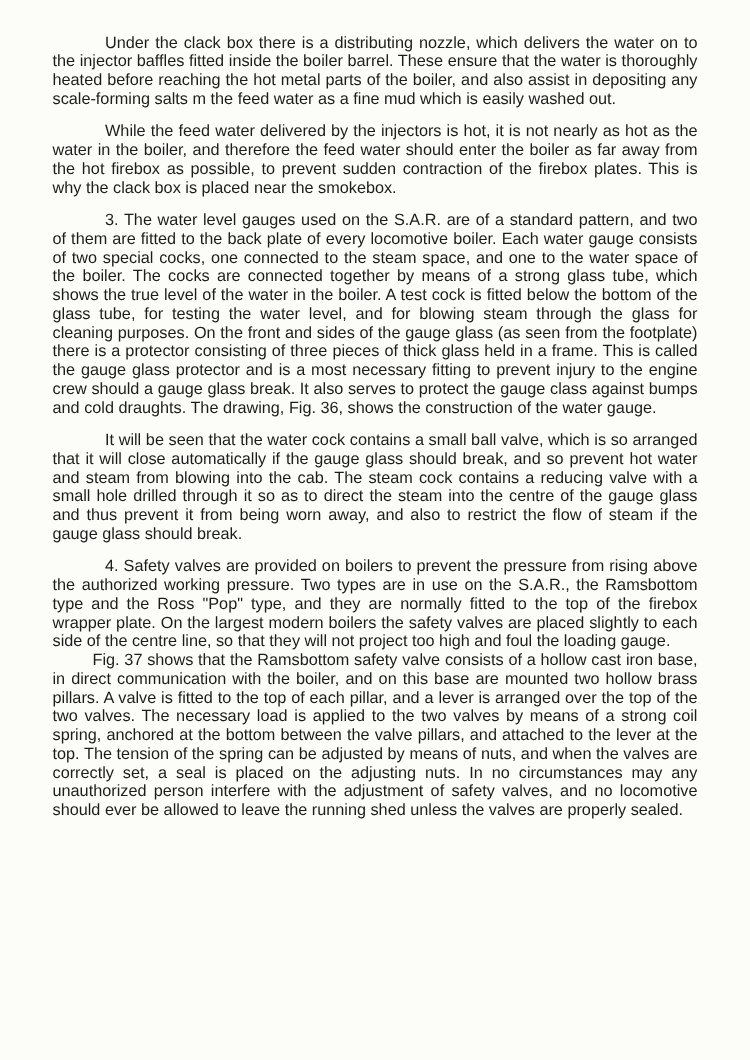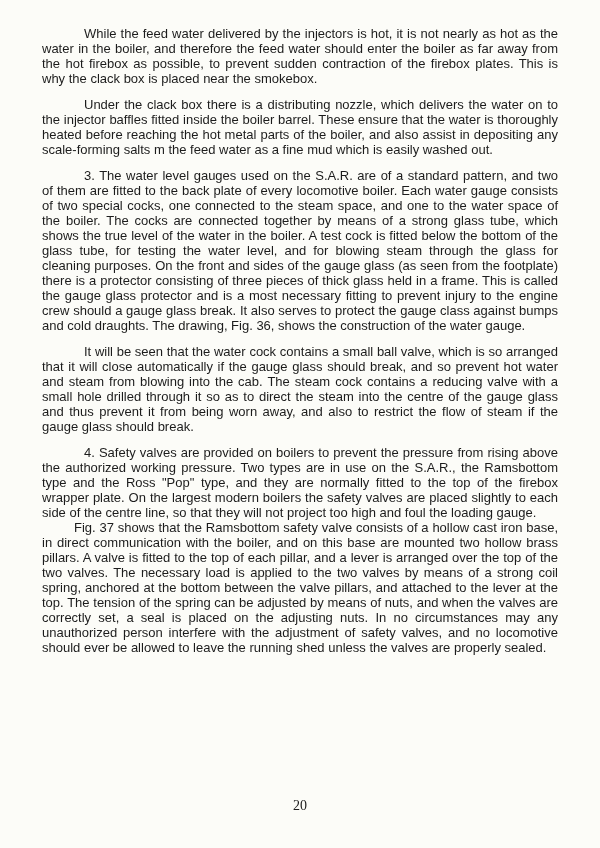--- a/index.html
+++ b/index.html
@@ -54,21 +54,20 @@
     font-family: "Liberation Serif", serif;
     font-size: 14px;
     color: #1c1c1c;
   }
 </style>
 </head>
 <body>
 
 <div class="page">
   <div class="text-block">
+      <p class="para"><span>Under the clack box there is a distributing nozzle, which delivers the water on to the injector baffles fitted inside the boiler barrel. These ensure that the water is thoroughly heated before reaching the hot metal parts of the boiler, and also assist in depositing any scale-forming salts m the feed water as a fine mud which is easily washed out.</span></p>
       <p class="para"><span>While the feed water delivered by the injectors is hot, it is not nearly as hot as the water in the boiler, and therefore the feed water should enter the boiler as far away from the hot firebox as possible, to prevent sudden contraction of the firebox plates. This is why the clack box is placed near the smokebox.</span></p>
-      <p class="para"><span>Under the clack box there is a distributing nozzle, which delivers the water on to the injector baffles fitted inside the boiler barrel. These ensure that the water is thoroughly heated before reaching the hot metal parts of the boiler, and also assist in depositing any scale-forming salts m the feed water as a fine mud which is easily washed out.</span></p>
       <p class="para"><span>3. The water level gauges used on the S.A.R. are of a standard pattern, and two of them are fitted to the back plate of every locomotive boiler. Each water gauge consists of two special cocks, one connected to the steam space, and one to the water space of the boiler. The cocks are connected together by means of a strong glass tube, which shows the true level of the water in the boiler. A test cock is fitted below the bottom of the glass tube, for testing the water level, and for blowing steam through the glass for cleaning purposes. On the front and sides of the gauge glass (as seen from the footplate) there is a protector consisting of three pieces of thick glass held in a frame. This is called the gauge glass protector and is a most necessary fitting to prevent injury to the engine crew should a gauge glass break. It also serves to protect the gauge class against bumps and cold draughts. The drawing, </span><b>Fig. 36</b><span>, shows the construction of the water gauge.</span></p>
       <p class="para"><span>It will be seen that the water cock contains a small ball valve, which is so arranged that it will close automatically if the gauge glass should break, and so prevent hot water and steam from blowing into the cab. The steam cock contains a reducing valve with a small hole drilled through it so as to direct the steam into the centre of the gauge glass and thus prevent it from being worn away, and also to restrict the flow of steam if the gauge glass should break.</span></p>
       <p class="para"><span>4. Safety valves are provided on boilers to prevent the pressure from rising above the authorized working pressure. Two types are in use on the S.A.R., the Ramsbottom type and the Ross "Pop" type, and they are normally fitted to the top of the firebox wrapper plate. On the largest modern boilers the safety valves are placed slightly to each side of the centre line, so that they will not project too high and foul the loading gauge.</span></p>
       <p class="para no-gap indent-small"><b>Fig. 37</b><span> shows that the Ramsbottom safety valve consists of a hollow cast iron base, in direct communication with the boiler, and on this base are mounted two hollow brass pillars. A valve is fitted to the top of each pillar, and a lever is arranged over the top of the two valves. The necessary load is applied to the two valves by means of a strong coil spring, anchored at the bottom between the valve pillars, and attached to the lever at the top. The tension of the spring can be adjusted by means of nuts, and when the valves are correctly set, a seal is placed on the adjusting nuts. In no circumstances may any unauthorized person interfere with the adjustment of safety valves, and no locomotive should ever be allowed to leave the running shed unless the valves are properly sealed.</span></p>
     </div>
-  <div class="page-number">20</div>
 </div>
 
 </body></html>

